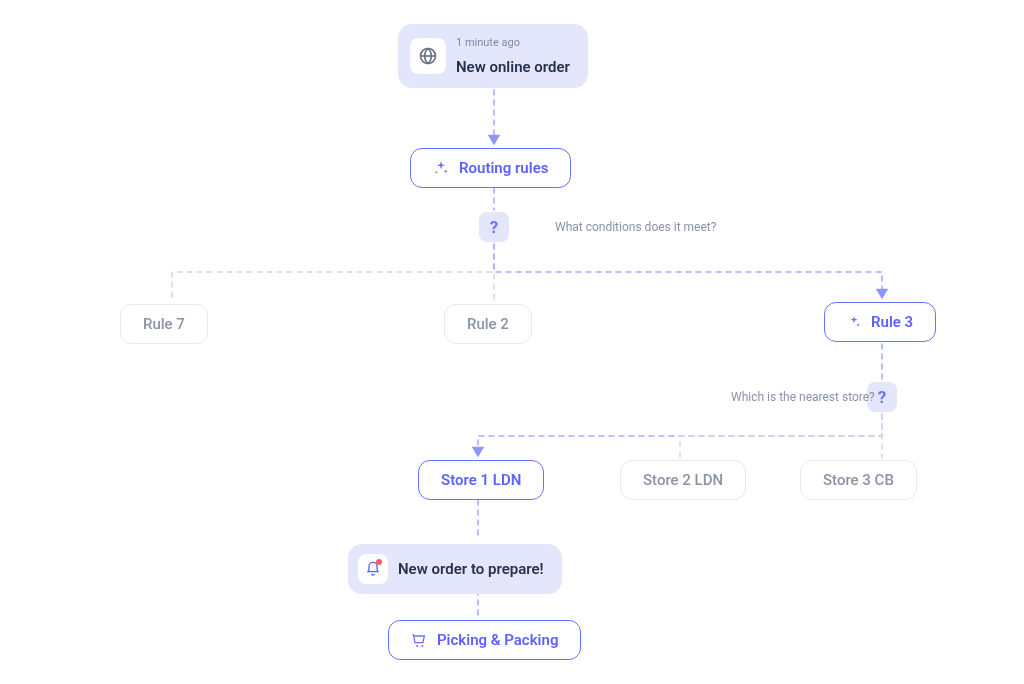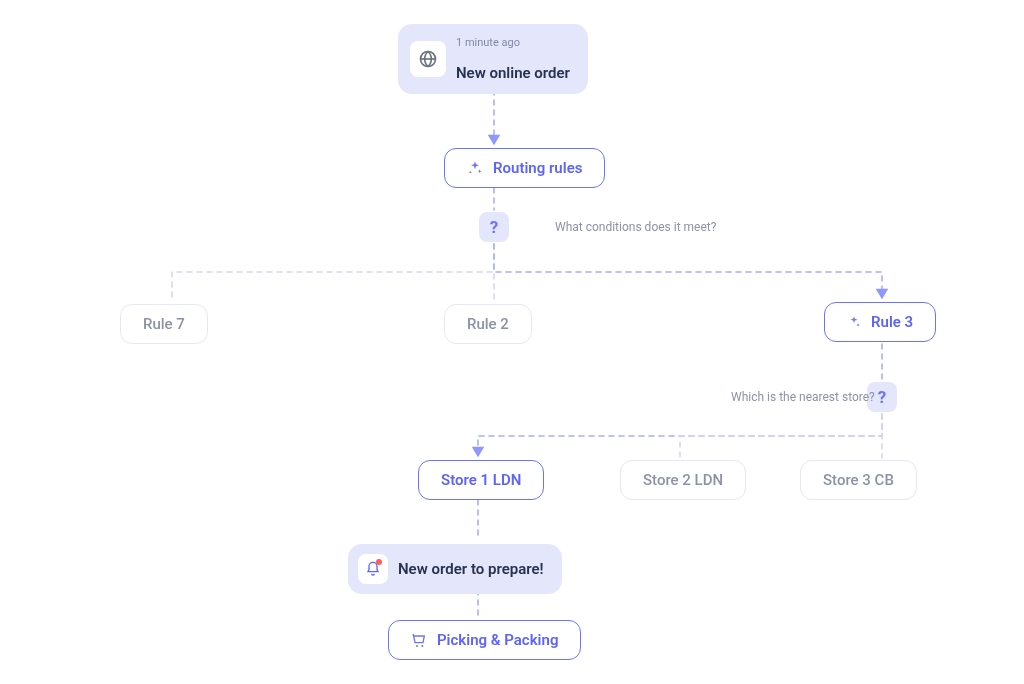--- a/index.html
+++ b/index.html
@@ -42,21 +42,21 @@
     background: #fff;
     border-radius: 8px;
     display: flex;
     align-items: center;
     justify-content: center;
     color: #6b7280;
   }
   .event-text {
     display: flex;
     flex-direction: column;
-    gap: 15px;
+    gap: 9px;
   }
   .event-time { font-size: 11px; color: #7f8aa9; }
   .event-title { font-size: 15px; font-weight: 600; color: #26324e; }
 
   .pill {
     background: #fff;
     border: 1px solid #e6e8f5;
     padding: 10px 22px;
     border-radius: 12px;
     color: #8a93a8;
@@ -150,21 +150,21 @@
         <path d="M3 12h18"></path>
         <path d="M12 3c2.8 2.5 4 6 4 9s-1.2 6.5-4 9c-2.8-2.5-4-6-4-9s1.2-6.5 4-9z"></path>
       </svg>
     </div>
     <div class="event-text">
       <span class="event-time">1 minute ago</span>
       <span class="event-title">New online order</span>
     </div>
   </div>
 
-  <div class="node pill accent" style="left:410px; top:148px;margin-left:34px;">
+  <div class="node pill accent" style="left:410px; top:148px;">
     <span class="icon">
       <svg width="16" height="16" viewBox="0 0 24 24" fill="currentColor">
         <path d="M12 2l1.5 4.5L18 8l-4.5 1.5L12 14l-1.5-4.5L6 8l4.5-1.5L12 2zM19 14l.8 2.2L22 17l-2.2.8L19 20l-.8-2.2L16 17l2.2-.8L19 14zM5 16l.6 1.7L7.3 18.3 5.6 19 5 20.6 4.4 19 2.7 18.3 4.4 17.7 5 16z"></path>
       </svg>
     </span>
     <span>Routing rules</span>
   </div>
 
   <div class="question-badge" style="left:479px; top:212px;">
     <span>?</span>

